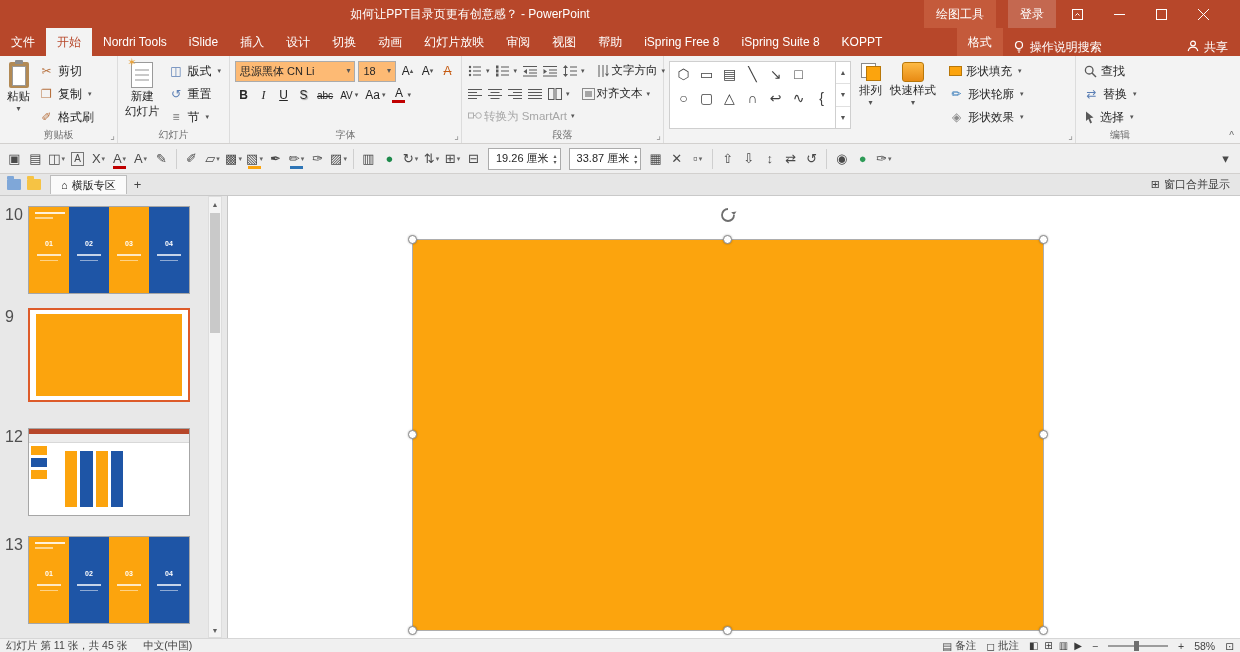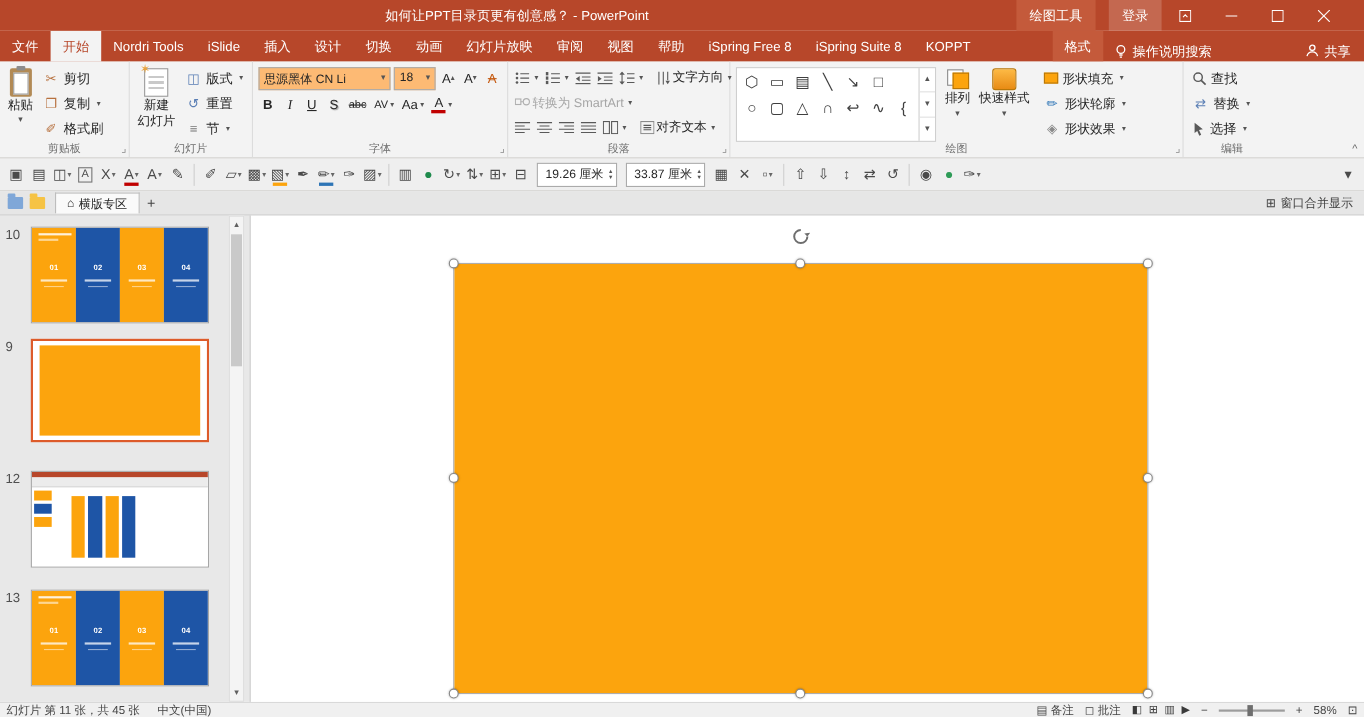--- a/index.html
+++ b/index.html
@@ -84,21 +84,21 @@
   .folder { width:14px; height:11px; position:relative; background:#F6C344; border-radius:1px; margin:0 3px; }
   .folder::before { content:""; position:absolute; left:0; top:-3px; width:7px; height:3px; background:#F6C344; border-radius:1px 1px 0 0; }
   .folder.blue { background:#7FA7D8; } .folder.blue::before { background:#7FA7D8; }
   .docktab { display:flex; align-items:center; gap:4px; background:#FAFAFA; border:1px solid #BDBDBD; border-bottom:none; height:19px; padding:0 10px; margin-left:6px; }
   .addtab { padding:0 7px; font-size:13px; color:#444; }
   .dock-note { margin-left:auto; display:flex; align-items:center; gap:4px; color:#3F3F3F; padding-right:6px; }
 
   
   .main { flex:1 1 auto; display:flex; min-height:0; }
   .thumbpanel { position:relative; width:228px; background:#E8E8E8; border-right:1px solid #C6C6C6; flex:0 0 228px; }
-  .slidenum { position:absolute; left:5px; font-size:12px; color:#4F4F4F; }
+  .slidenum { position:absolute; left:5px; font-size:16px; color:#4F4F4F; }
   .thumb { position:absolute; left:28px; width:162px; height:88px; background:#fff; border:1px solid #A6A6A6; overflow:hidden; }
   .thumb.selected { border:2px solid var(--sel,#DD5B2A); }
   .toc { display:flex; width:100%; height:100%; }
   .toc-col { flex:1; position:relative; }
   .toc-col.o { background:var(--orange,#FCA40D); } .toc-col.b { background:var(--blue,#1E55A6); }
   .toc-num { position:absolute; top:38%; left:0; right:0; text-align:center; color:#fff; font-size:7px; font-weight:bold; }
   .toc-cap { position:absolute; top:55%; left:20%; right:20%; height:2px; background:rgba(255,255,255,.75); }
   .toc-cap2 { position:absolute; top:62%; left:28%; right:28%; height:1px; background:rgba(255,255,255,.5); }
   .toc-head { position:absolute; top:5px; left:6px; width:30px; height:2px; background:rgba(255,255,255,.85); }
   .toc-head2 { position:absolute; top:10px; left:6px; width:18px; height:2px; background:rgba(255,255,255,.55); }
@@ -362,30 +362,20 @@
         <span class="picbtn dd" style="margin-left:6px">
           <svg class="pic" width="13" height="12">
               <line x1="2" y1="0" x2="2" y2="12" stroke="#595959"></line>
               <line x1="6" y1="0" x2="6" y2="12" stroke="#595959"></line>
               <line x1="10" y1="0" x2="10" y2="8" stroke="#595959"></line>
               <polygon points="10,11.5 8,8.5 12,8.5" fill="#595959"></polygon>
             </svg>
           <span class="ptext">文字方向</span>
         </span>
       </div>
-      <div style="display:flex; align-items:center; height:22px;">
-        <span class="picbtn dd grayed">
-          <svg class="pic" width="14" height="12">
-              <rect x="0.5" y="3" width="5" height="5" fill="none" stroke="#AFAFAF"></rect>
-              <circle cx="10.5" cy="5.5" r="2.8" fill="none" stroke="#AFAFAF"></circle>
-              <line x1="5.5" y1="5.5" x2="7.5" y2="5.5" stroke="#AFAFAF"></line>
-            </svg>
-          <span class="ptext grayed">转换为 SmartArt</span>
-        </span>
-      </div>
       <div style="display:flex; align-items:center; height:23px;">
         <span class="picbtn">
           <svg class="pic" width="14" height="12">
               <line x1="0" y1="1.5" x2="14" y2="1.5" stroke="#595959"></line>
               <line x1="0" y1="4.5" x2="9" y2="4.5" stroke="#595959"></line>
               <line x1="0" y1="7.5" x2="14" y2="7.5" stroke="#595959"></line>
               <line x1="0" y1="10.5" x2="9" y2="10.5" stroke="#595959"></line>
             </svg>
         </span>
         <span class="picbtn">
@@ -421,20 +411,30 @@
         <span class="picbtn dd" style="margin-left:6px">
           <svg class="pic" width="13" height="12">
               <rect x="0.5" y="0.5" width="12" height="11" fill="none" stroke="#8a8a8a"></rect>
               <line x1="3" y1="4" x2="10" y2="4" stroke="#595959"></line>
               <line x1="3" y1="6" x2="10" y2="6" stroke="#595959"></line>
               <line x1="3" y1="8" x2="10" y2="8" stroke="#595959"></line>
             </svg>
           <span class="ptext">对齐文本</span>
         </span>
       </div>
+      <div style="display:flex; align-items:center; height:22px;">
+        <span class="picbtn dd grayed">
+          <svg class="pic" width="14" height="12">
+              <rect x="0.5" y="3" width="5" height="5" fill="none" stroke="#AFAFAF"></rect>
+              <circle cx="10.5" cy="5.5" r="2.8" fill="none" stroke="#AFAFAF"></circle>
+              <line x1="5.5" y1="5.5" x2="7.5" y2="5.5" stroke="#AFAFAF"></line>
+            </svg>
+          <span class="ptext grayed">转换为 SmartArt</span>
+        </span>
+      </div>
       <div class="rg-label">段落</div>
       <div class="launcher">⌟</div>
     </div>
 
     <div class="rgroup" style="width:412px">
       <div class="rg-body">
         <div class="shapebox">
           <div class="shapecol">
             <div class="shape-row">
                 <span class="qicon">
@@ -504,21 +504,20 @@
           <div class="minibtn dd">
             <span class="mico" style="color:#2E75B6">✏</span>
             <span style="font-size:11.5px">形状轮廓</span>
           </div>
           <div class="minibtn dd">
             <span class="mico" style="color:#8A8A8A">◈</span>
             <span style="font-size:11.5px">形状效果</span>
           </div>
         </div>
       </div>
-      <div class="rg-label">绘图</div>
       <div class="launcher">⌟</div>
     </div>
 
     <div class="rgroup" style="width:88px; border-right:none">
       <div class="minicol">
         <div class="minibtn">
           <svg class="pic" width="13" height="13">
               <circle cx="5.2" cy="5.2" r="3.8" fill="none" stroke="#595959" stroke-width="1.3"></circle>
               <line x1="8" y1="8" x2="12" y2="12" stroke="#595959" stroke-width="1.5"></line>
             </svg>

